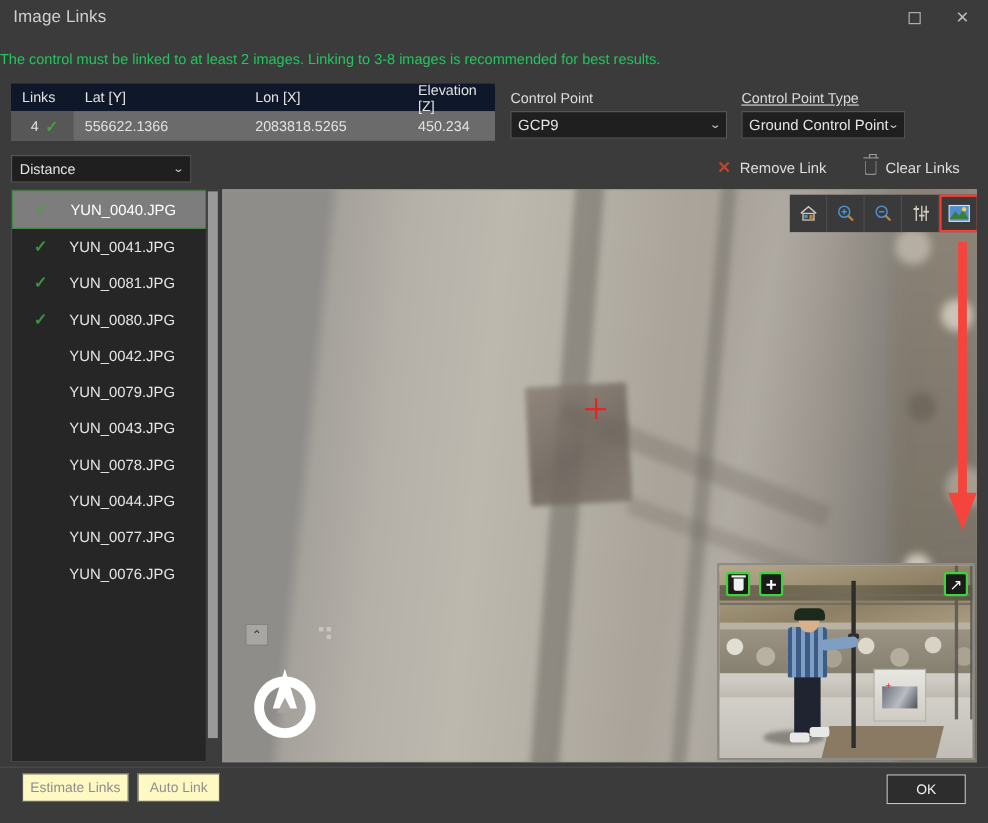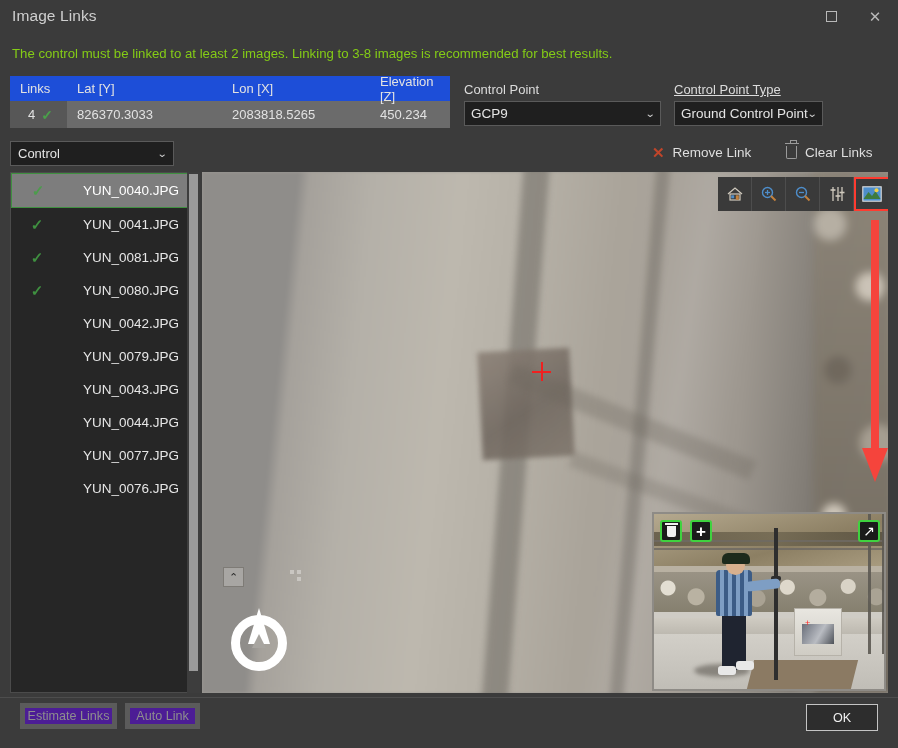--- a/index.html
+++ b/index.html
@@ -44,36 +44,36 @@
   #btn-close { left: 852px; }
   .sq-glyph {
     width: 11px; height: 11px;
     border: 1.4px solid #b9b9b9;
   }
   .x-glyph { font-size: 15px; line-height: 1; color: #b9b9b9; }
 
   
   #description {
     position: absolute;
-    left: 12px; top: 46px;
+    left: 0; top: 46px;
     font-size: 13.2px;
-    color: #84cc16;
+    color: #22c55e;
     white-space: nowrap;
   }
 
   
   #links-table {
     position: absolute;
     left: 10px; top: 76px;
     width: 440px;
   }
   #links-head {
     display: flex;
     height: 25px;
-    background: #1d4ed8;
+    background: #0f172a;
     align-items: center;
     font-size: 13px;
     color: #e2e2e2;
   }
   #links-head .th { padding-left: 10px; }
   .col-links { width: 57px; }
   .col-lat   { width: 155px; }
   .col-lon   { width: 148px; }
   .col-elev  { width: 80px; }
 
@@ -206,21 +206,21 @@
     padding-left: 0;
   }
   .li-check {
     width: 52px;
     text-align: center;
     color: #3f9040;
     font-size: 15px;
     font-weight: bold;
     line-height: 1;
   }
-  .li-name { flex: 1; text-align: center; }
+  .li-name { flex: 1; }
   .list-item.selected {
     background: #7d7d7d;
     border: 1px solid #3f9040;
     height: 35px;
   }
   .list-item.selected .li-name { color: #ffffff; }
   .list-item.selected .li-check { color: #4c9c4c; }
 
   #list-scrollbar {
     position: absolute;
@@ -594,22 +594,22 @@
     position: absolute;
     left: 0; top: 697px;
     width: 898px; height: 1px;
     background: #4d4d4d;
   }
   .footbtn {
     position: absolute;
     height: 26px;
     display: flex; align-items: center; justify-content: center;
     font-size: 12.6px;
-    border: 5px solid #0369a1;
-    background: #4c1d95;
+    border: 1px solid #0369a1;
+    background: #fef9c3;
   }
   #estimate-links {
     left: 20px; top: 703px; width: 97px;
     color: #8e8e8e;
     border-color: #5b5b5b;
   }
   #auto-link {
     left: 125px; top: 703px; width: 75px;
     color: #8e8e8e;
     border-color: #5b5b5b;
@@ -643,28 +643,28 @@
       <div class="th col-links">Links</div>
       <div class="th col-lat">Lat [Y]</div>
       <div class="th col-lon">Lon [X]</div>
       <div class="th col-elev">Elevation [Z]</div>
     </div>
     <div id="links-row">
       <div class="col-links">
         <span>4</span>
         <span class="check">✓</span>
       </div>
-      <div class="td col-lat">826370.3033</div>
+      <div class="td col-lat">556622.1366</div>
       <div class="td col-lon">2083818.5265</div>
       <div class="td col-elev">450.234</div>
     </div>
   </div>
 
   <div id="distance-select">
-    <span class="cval">Control</span>
+    <span class="cval">Distance</span>
     <span class="caret">⌄</span>
   </div>
 
   <div class="field-label" id="cp-label">Control Point</div>
   <div class="combo" id="cp-combo">
     <span class="cval">GCP9</span>
     <span class="caret">⌄</span>
   </div>
 
   <div class="field-label" id="cpt-label">Control Point Type</div>
@@ -703,20 +703,24 @@
       <span class="li-check"></span>
       <span class="li-name">YUN_0042.JPG</span>
     </div>
     <div class="list-item">
       <span class="li-check"></span>
       <span class="li-name">YUN_0079.JPG</span>
     </div>
     <div class="list-item">
       <span class="li-check"></span>
       <span class="li-name">YUN_0043.JPG</span>
+    </div>
+    <div class="list-item">
+      <span class="li-check"></span>
+      <span class="li-name">YUN_0078.JPG</span>
     </div>
     <div class="list-item">
       <span class="li-check"></span>
       <span class="li-name">YUN_0044.JPG</span>
     </div>
     <div class="list-item">
       <span class="li-check"></span>
       <span class="li-name">YUN_0077.JPG</span>
     </div>
     <div class="list-item">

